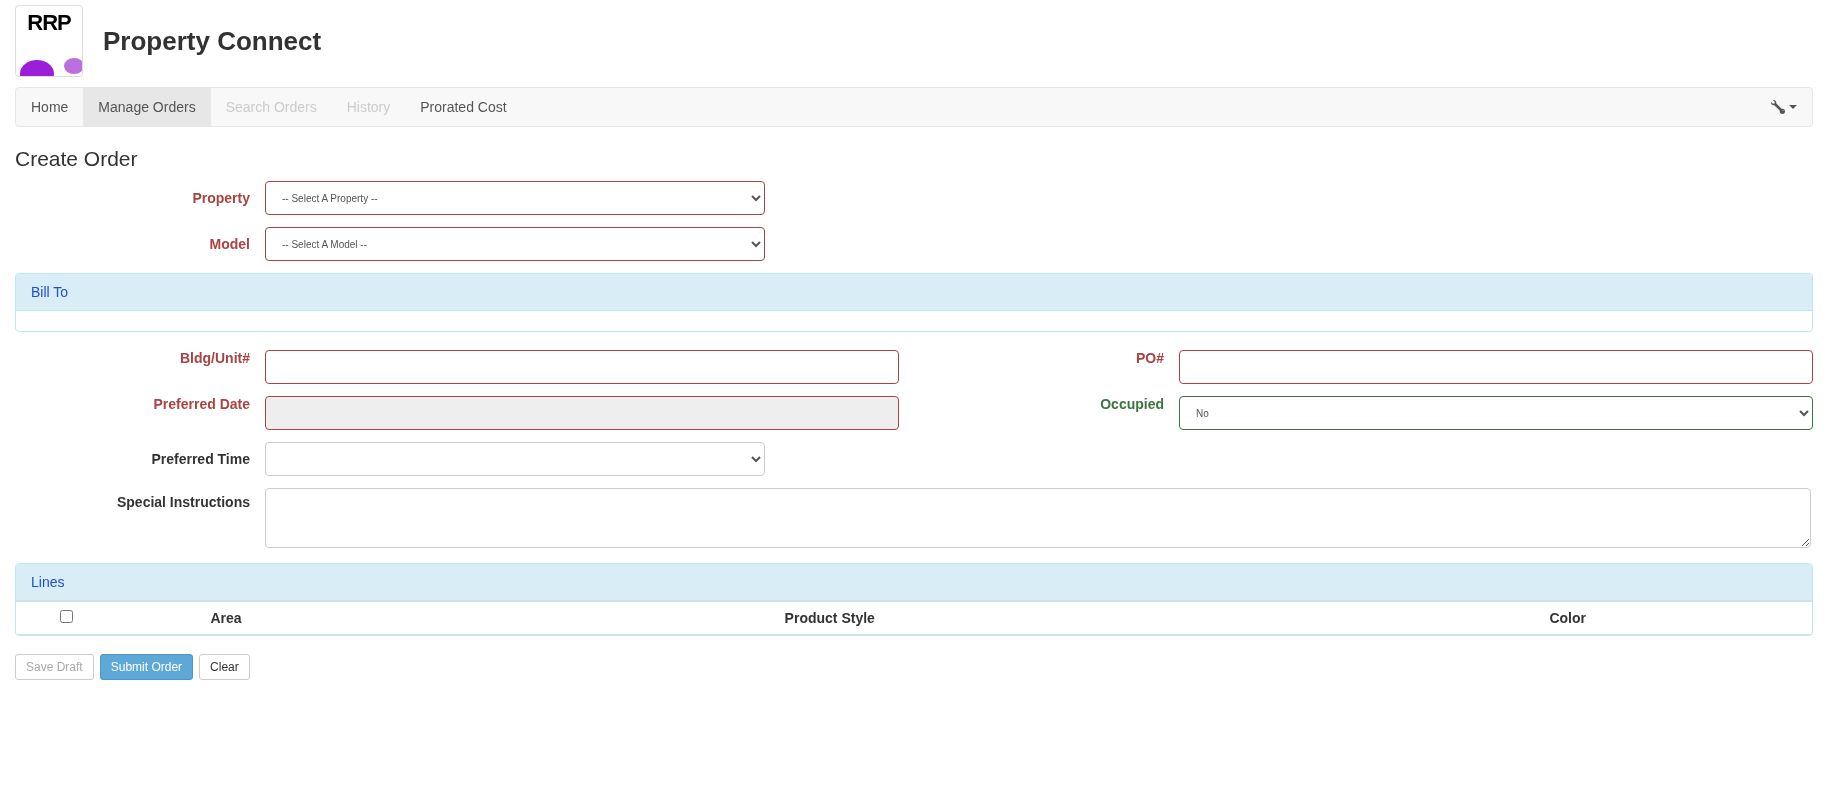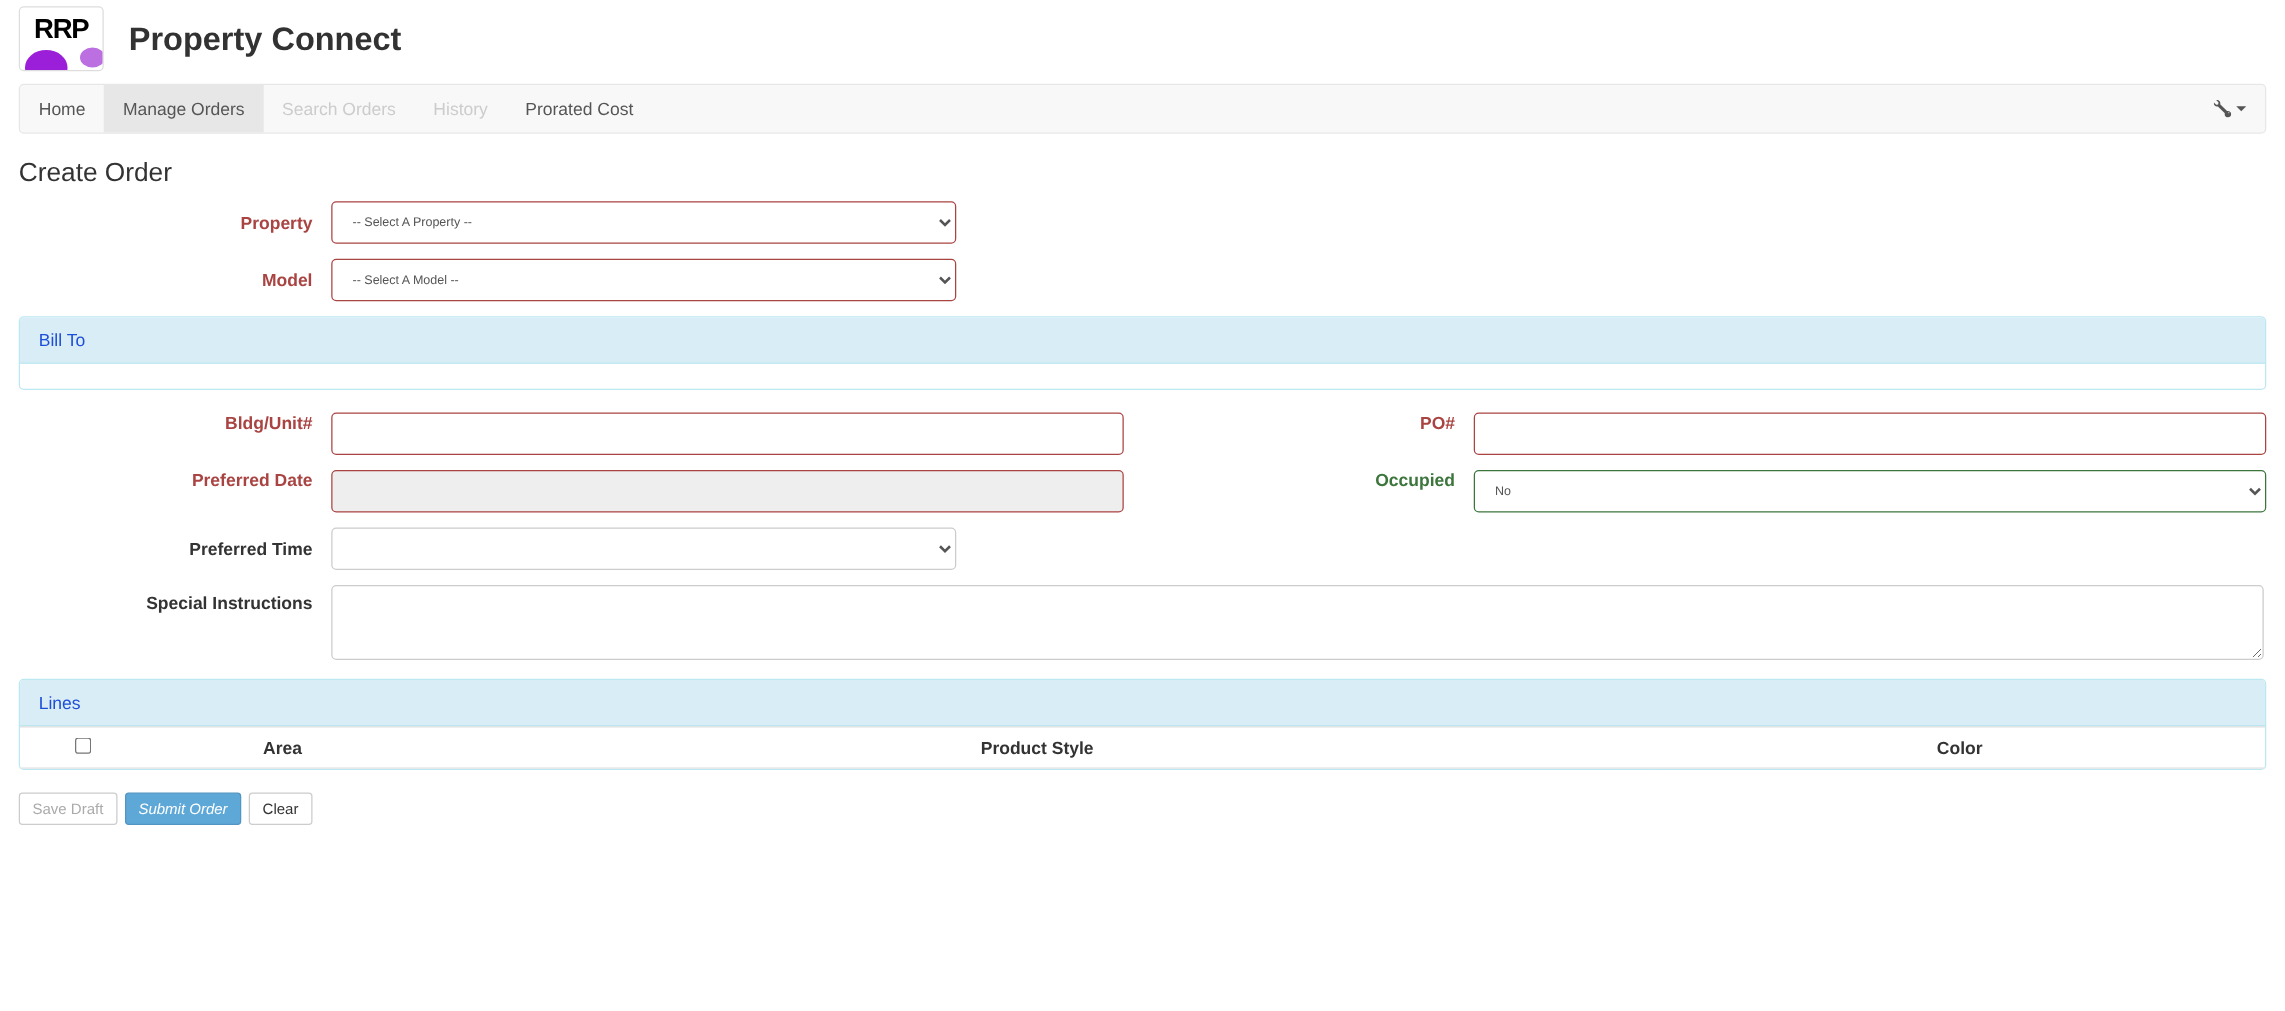--- a/index.html
+++ b/index.html
@@ -12,21 +12,21 @@
     }
     .container { padding: 0 15px 20px 15px; }
     .header {
       display: flex;
       align-items: center;
       padding: 5px 15px 5px 15px;
       gap: 20px;
     }
     .logo-box {
       width: 68px;
-      height: 52px;
+      height: 72px;
       border: 1px solid #ddd;
       border-radius: 4px;
       background: #fff;
       display: flex;
       flex-direction: column;
       justify-content: space-between;
       overflow: hidden;
       padding-top: 6px;
     }
     .logo-text {
@@ -191,21 +191,21 @@
     }
     .btn.disabled { color: #aaa; cursor: not-allowed; }
     .btn-primary {
       background: #5b9bd5;
       background: #337ab7;
       background: #5292c4;
       border-color: #4b89b8;
       color: #fff;
     }
     .btn-primary { background: #5b9bd5; border-color: #4b89b8; color: #fff; }
-    .btn-primary { background:#4a90d9; border-color:#3f7fc0;font-style:italic; }
+    .btn-primary { background:#4a90d9; border-color:#3f7fc0; }
     .btn-primary { background:#5ea8d8; border-color:#5095c3; }
   </style>
 </head>
 <body>
 
 <div class="header">
   <div class="logo-box">
     <div class="logo-text">RRP</div>
     <div class="logo-blob">
       <div class="blob-left"></div>

